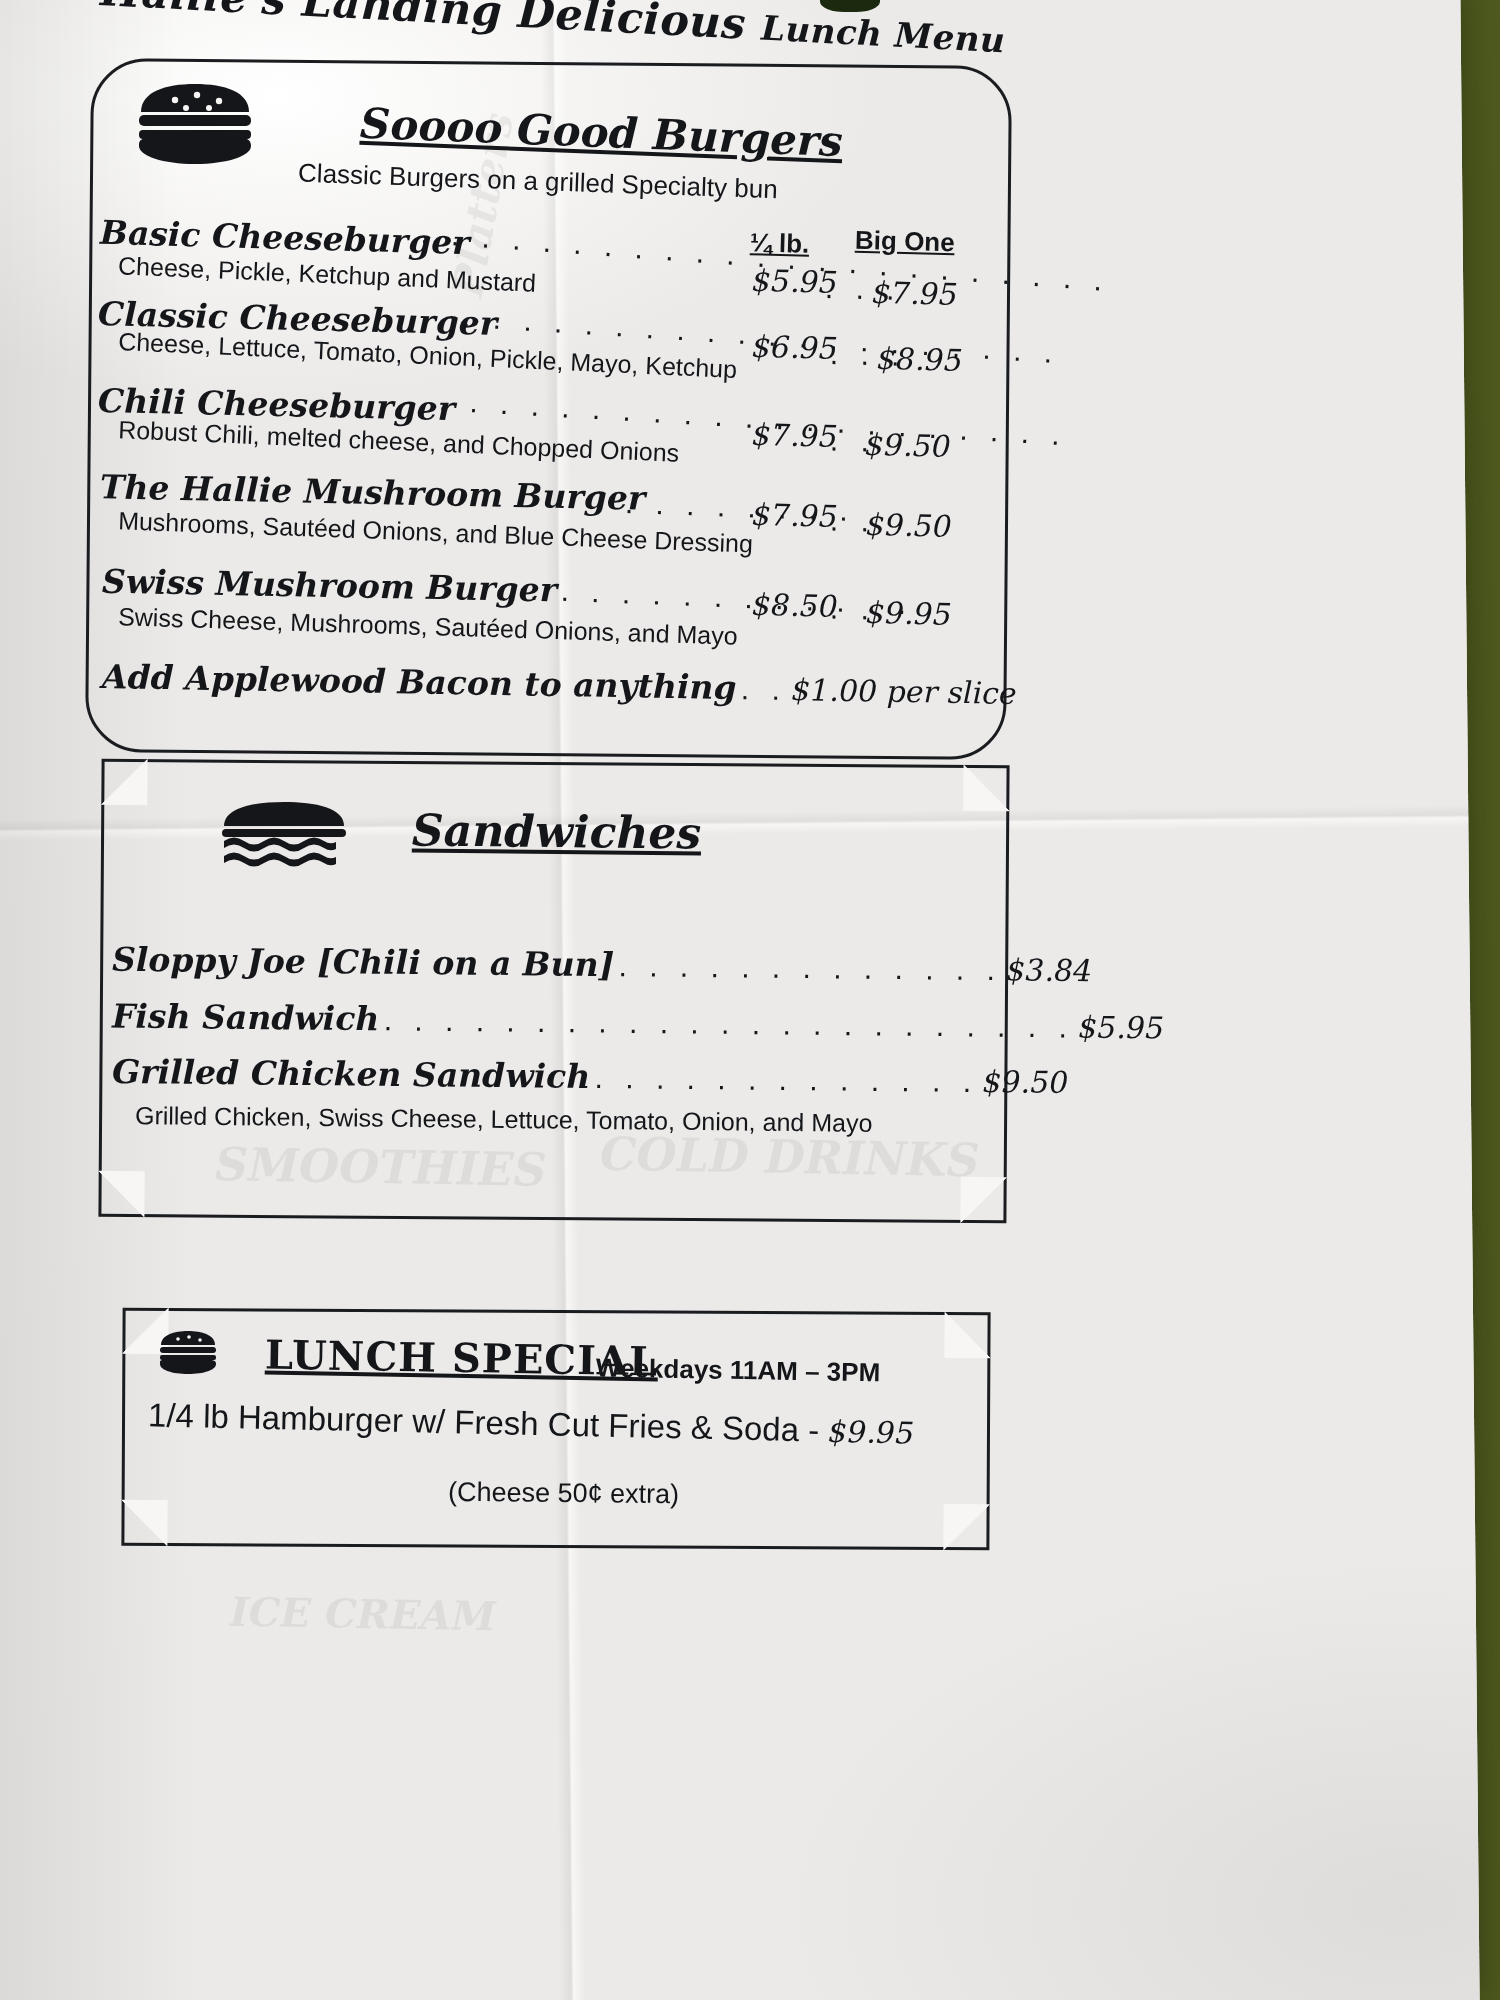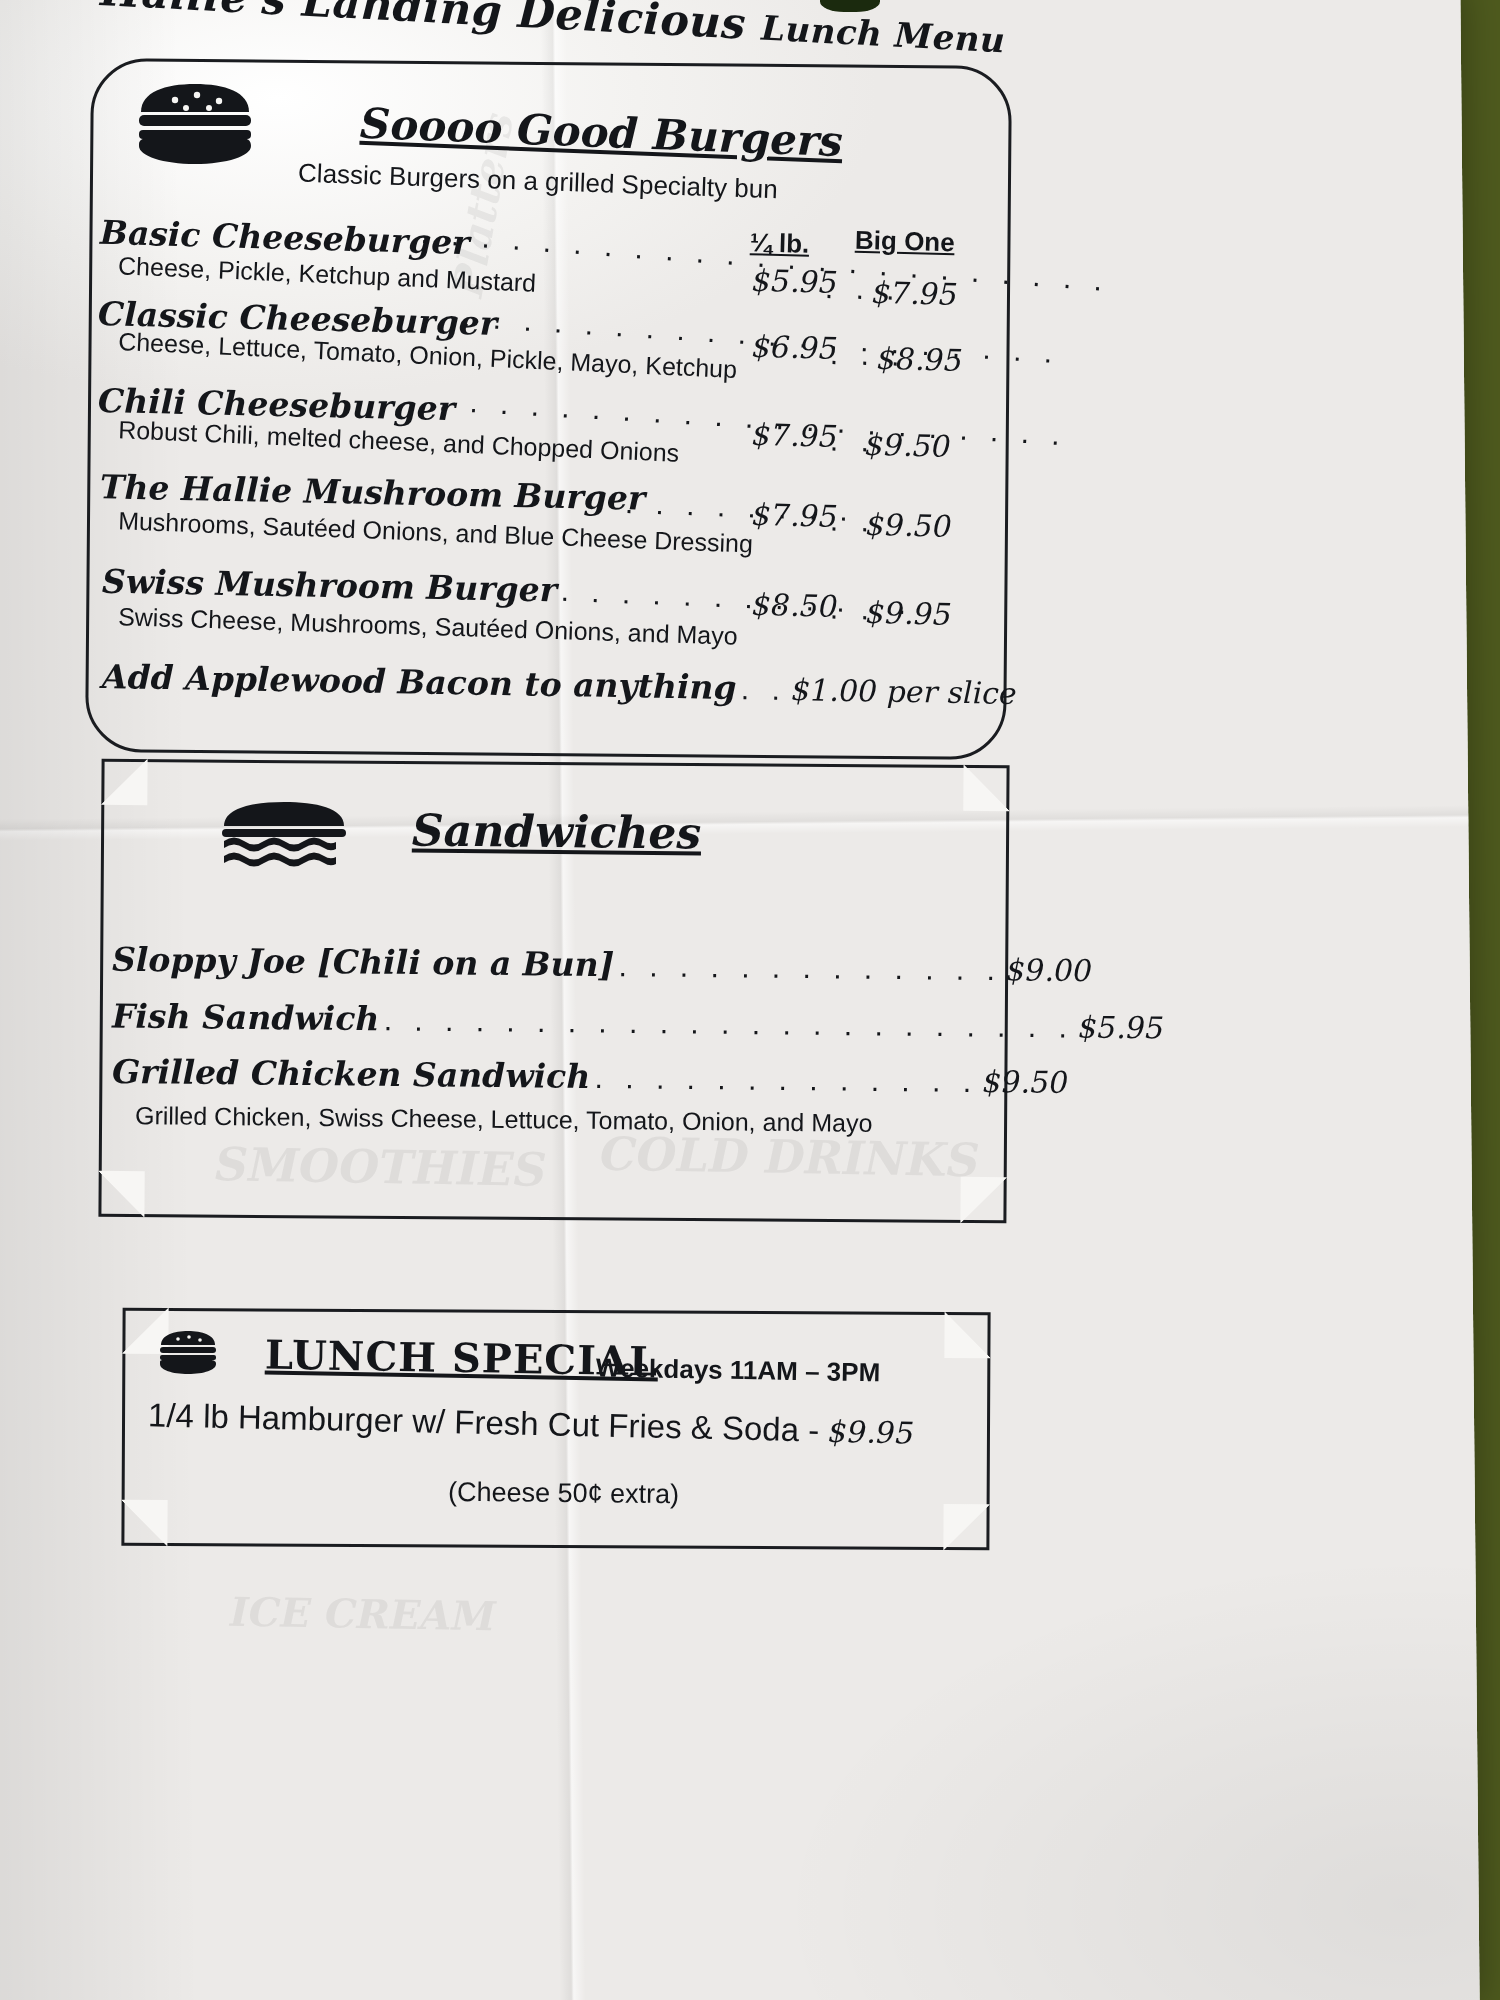--- a/index.html
+++ b/index.html
@@ -350,21 +350,21 @@
       <path d="M8 41 q10 -7 20 0 q10 7 20 0 q10 -7 20 0 q10 7 20 0 q10 -7 20 0 q6 4 12 1 l0 7 q-6 3 -12 -1 q-10 -7 -20 0 q-10 7 -20 0 q-10 -7 -20 0 q-10 7 -20 0 q-10 -7 -20 0 Z" fill="#14161a"></path>
       <path d="M8 56 q10 -7 20 0 q10 7 20 0 q10 -7 20 0 q10 7 20 0 q10 -7 20 0 q6 4 12 1 l0 7 q-6 3 -12 -1 q-10 -7 -20 0 q-10 7 -20 0 q-10 -7 -20 0 q-10 7 -20 0 q-10 -7 -20 0 Z" fill="#14161a"></path>
     </svg>
   </div>
 
   <div class="sect-head" style="left:412px; top:806px; font-size:44px; transform:rotate(0.6deg);">Sandwiches</div>
 
   <div class="item" style="left:112px; top:945px; transform:rotate(0.6deg);">
     <span class="iname">Sloppy Joe [Chili on a Bun]</span>
     <span class="dots">. . . . . . . . . . . . .</span>
-    <span class="price">$9.00</span>
+    <span class="price">$3.84</span>
   </div>
 
   <div class="item" style="left:112px; top:1002px; transform:rotate(0.6deg);">
     <span class="iname">Fish Sandwich</span>
     <span class="dots">. . . . . . . . . . . . . . . . . . . . . . .</span>
     <span class="price">$5.95</span>
   </div>
 
   <div class="item" style="left:112px; top:1057px; transform:rotate(0.6deg);">
     <span class="iname">Grilled Chicken Sandwich</span>

